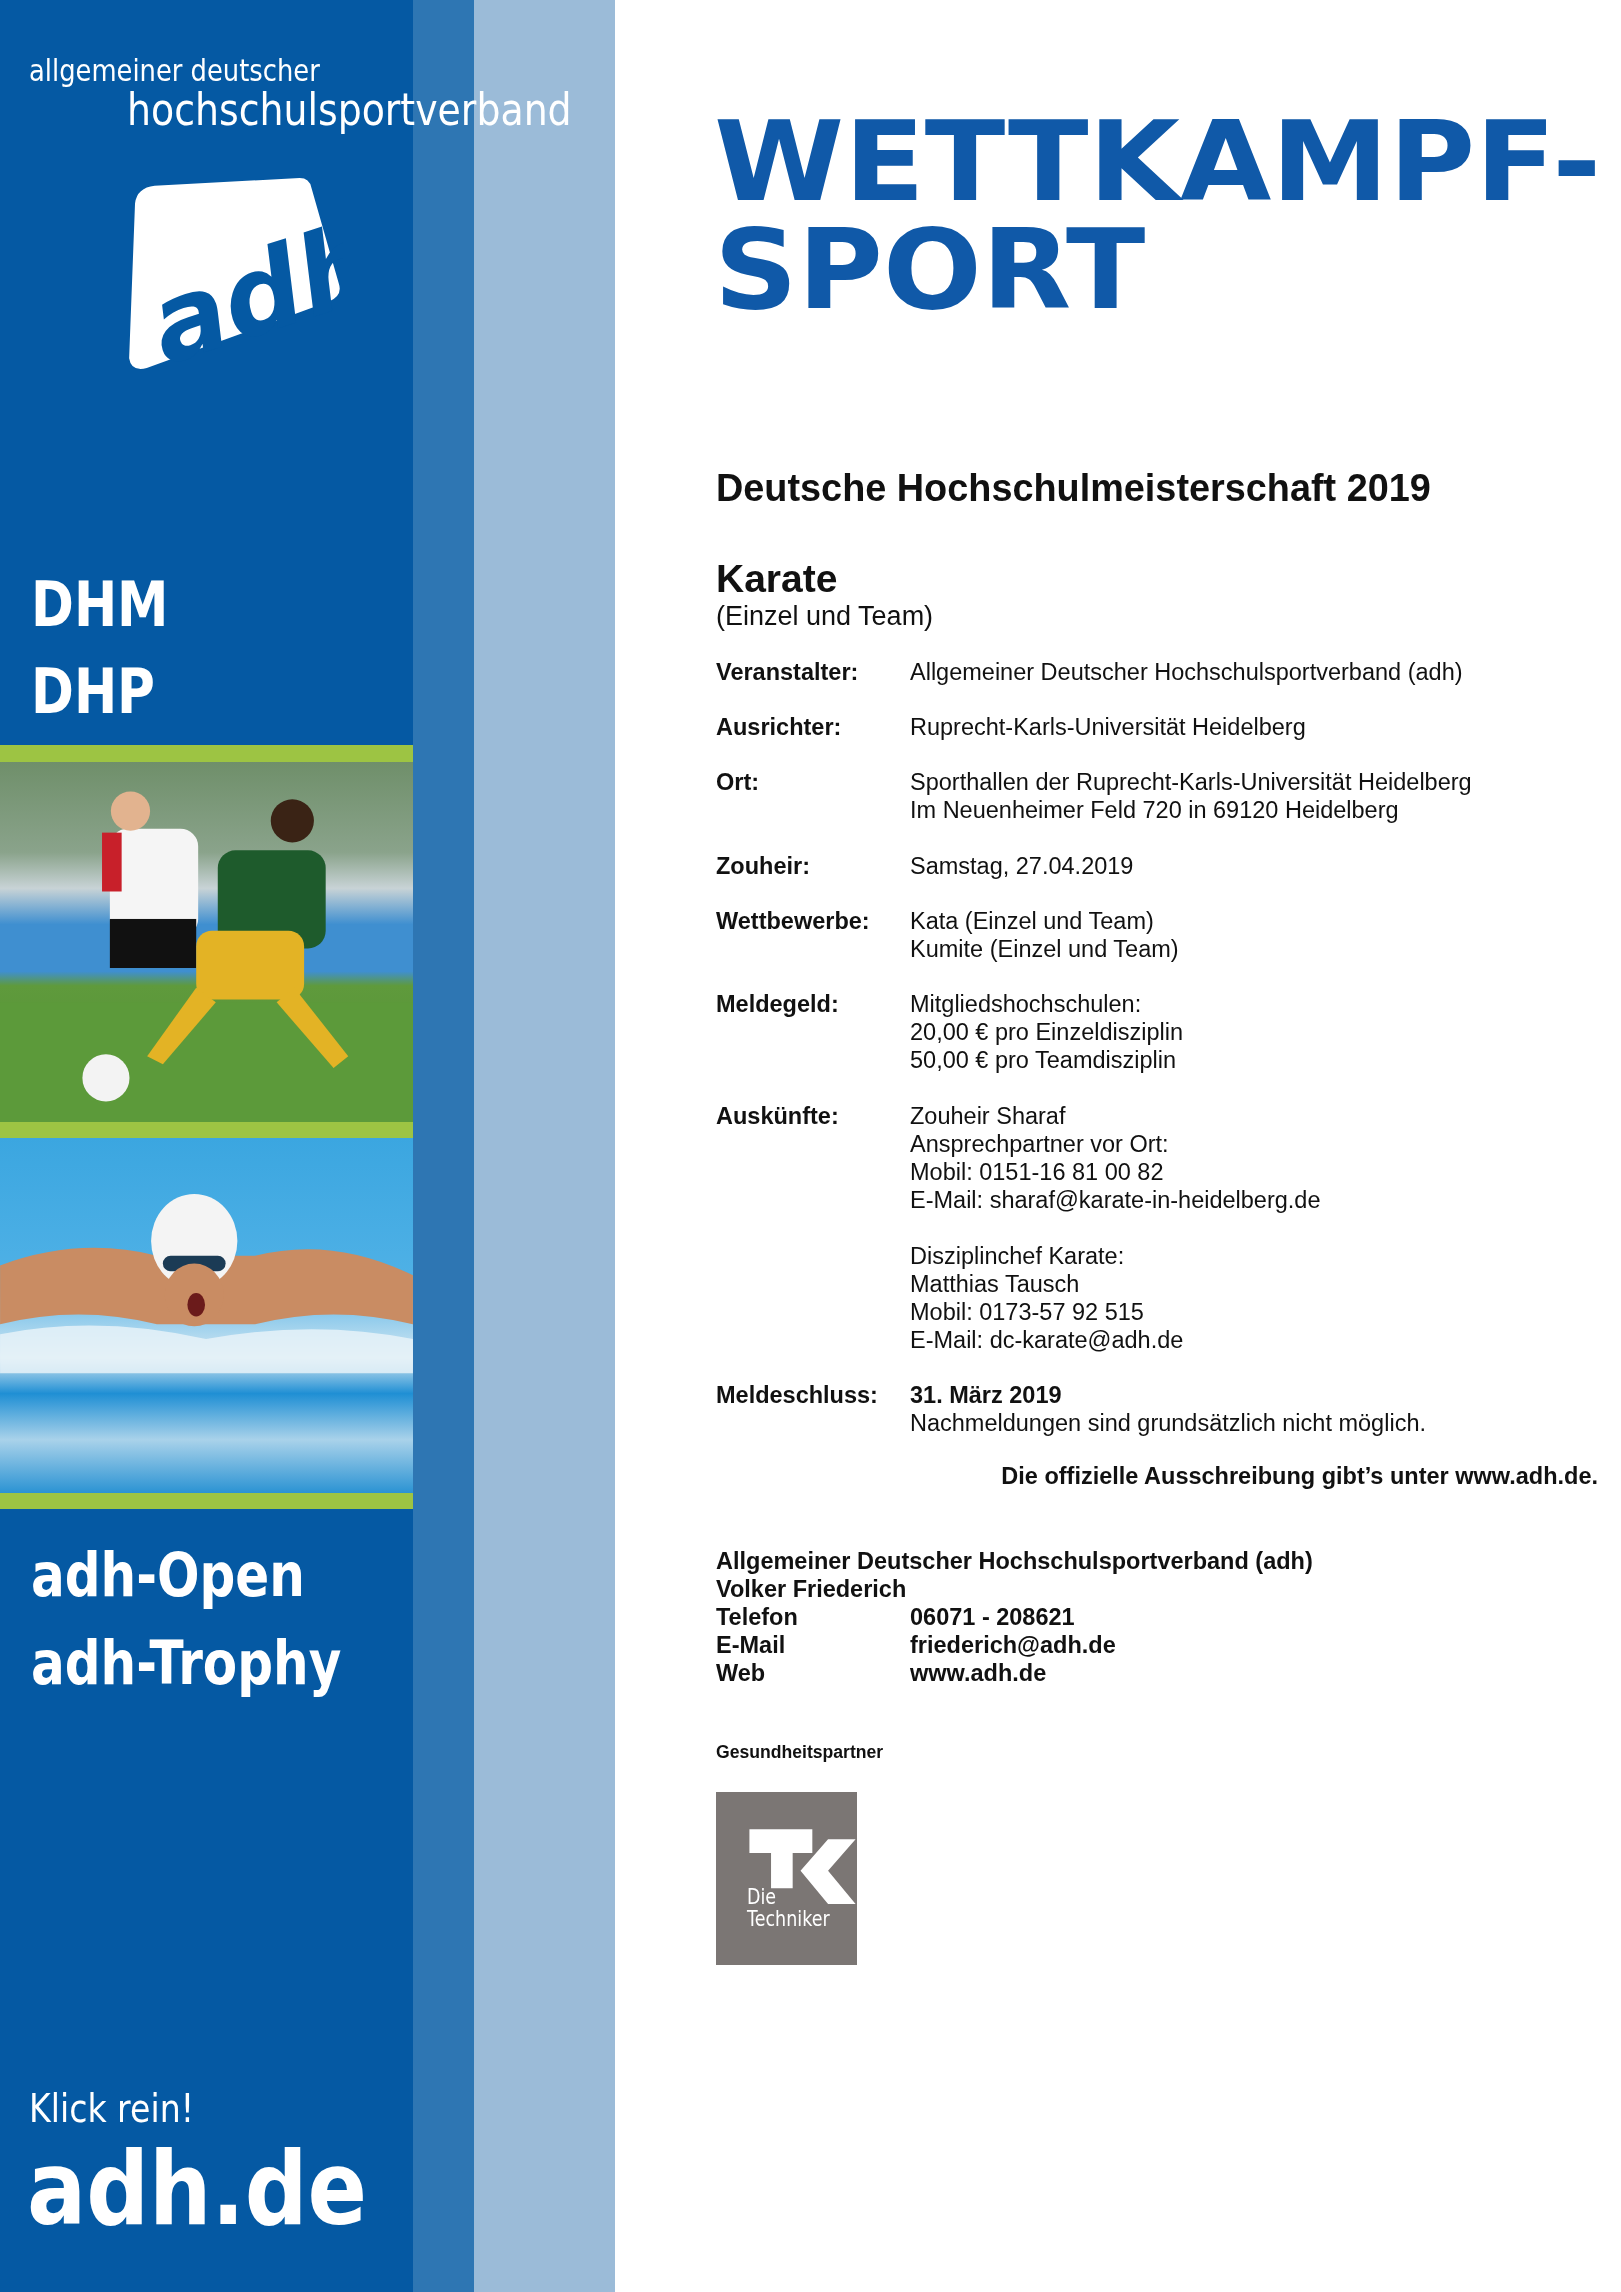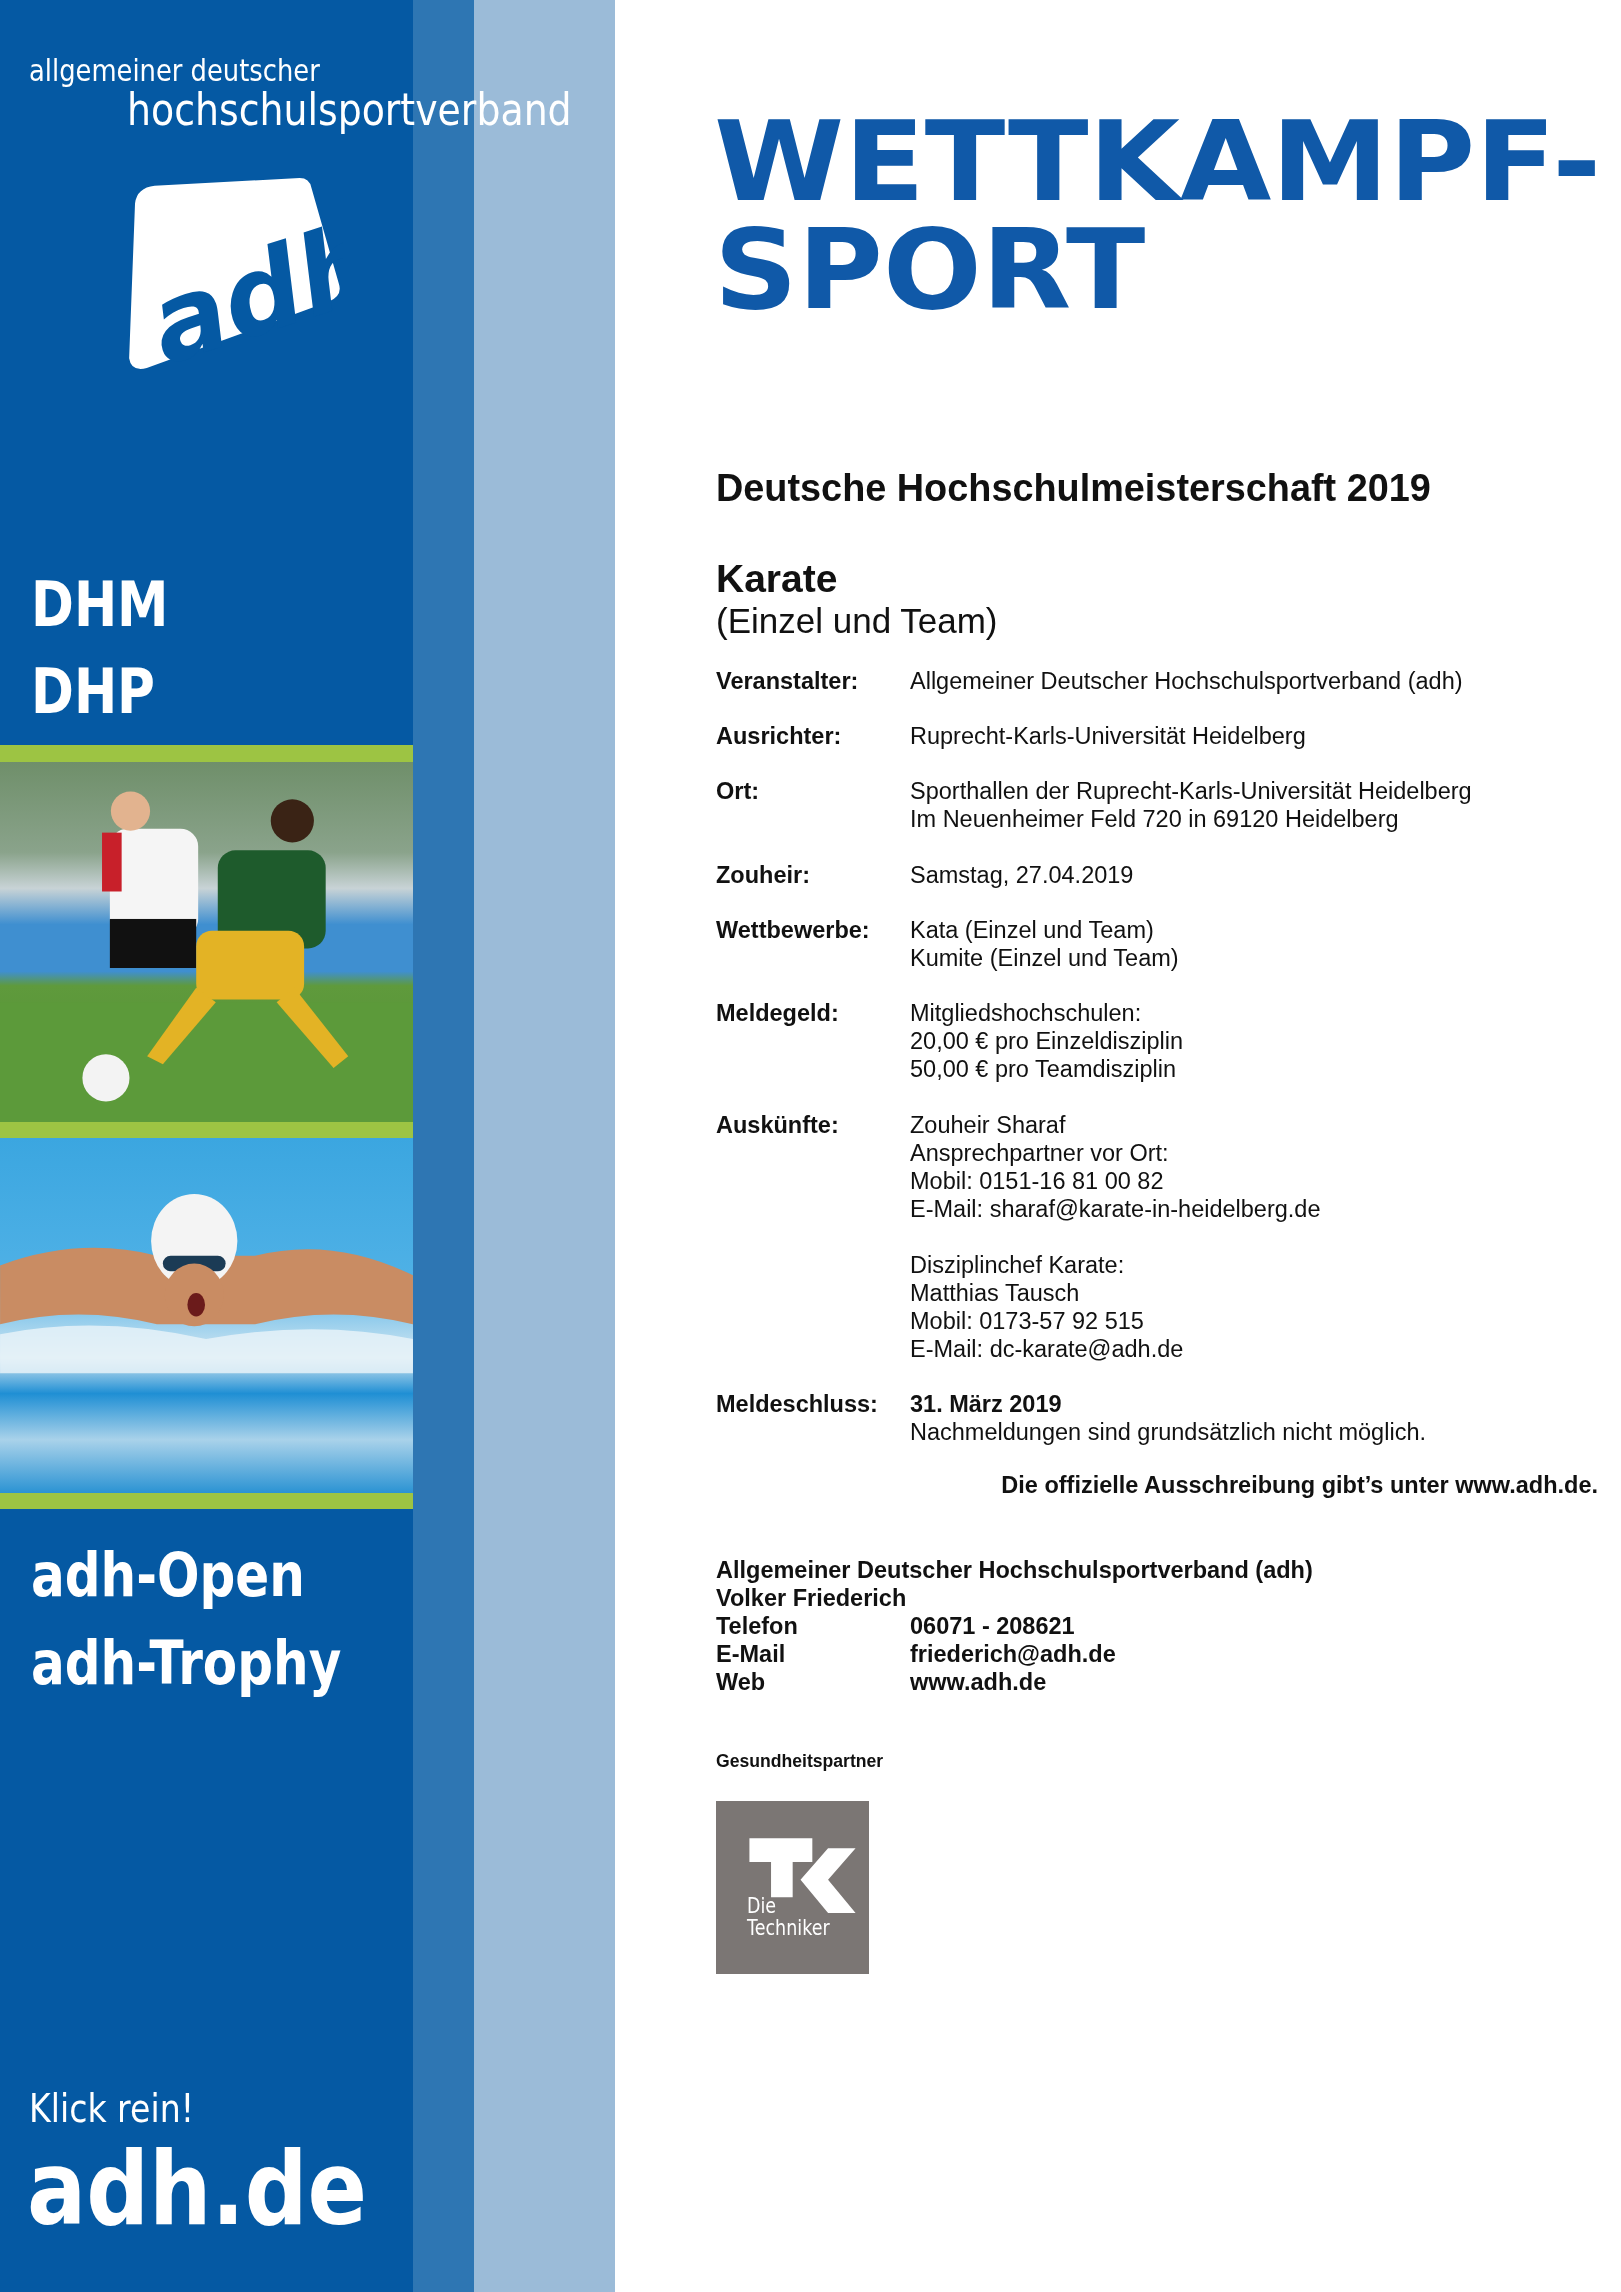--- a/index.html
+++ b/index.html
@@ -19,34 +19,34 @@
   .photo-swim { top:1138px; height:355px; background:linear-gradient(180deg,#3ba6e0 0%,#4fb1e6 40%,#d6e8f2 62%,#1f8fd4 72%,#a9d2ea 85%,#2b93d3 100%); }
   .open { left:31px; top:1539px; font-size:61px; font-weight:bold; transform:scaleX(0.82); transform-origin:left; }
   .trophy { left:31px; top:1627px; font-size:61px; font-weight:bold; transform:scaleX(0.82); transform-origin:left; }
   .klick { left:29px; top:2086px; font-size:39px; transform:scaleX(0.85); transform-origin:left; }
   .adhde { left:27.4px; top:2129px; font-size:102px; font-weight:bold; transform:scaleX(0.86); transform-origin:left; }
 
   .headline { position:absolute; left:714px; top:110px; width:902px; height:216px; }
   .main { position:absolute; left:716px; top:466px; width:882px; color:#111; }
   .title { font-size:39px; font-weight:bold; transform:scaleX(0.97); transform-origin:left; white-space:nowrap; }
   .sport { margin-top:47px; font-size:39px; font-weight:bold; }
-  .sub { font-size:35px; margin-top:0px; }
+  .sub { font-size:27px; margin-top:0px; }
   .rows { margin-top:25.5px; font-size:23.5px; line-height:28px; }
   .row { display:flex; margin-bottom:27.4px;justify-content:center; }
   .row .lbl { width:194px; font-weight:bold; flex:none; }
   .row .val { flex:1; }
   .row .val div { white-space:nowrap; }
   .gap { height:28px; }
   .bold { font-weight:bold; }
   .notice { font-size:23.5px; font-weight:bold; margin-top:-2px;text-align:right; }
   .contact { margin-top:57px; font-size:23.5px; line-height:28px; font-weight:bold; }
   .crow { display:flex; }
   .crow .lbl { width:194px; }
   .partner-label { margin-top:55px; font-size:17.6px; font-weight:bold; }
-  .tk { margin-top:29px; width:153px; height:173px; background:#7b7674; position:relative; }
+  .tk { margin-top:29px; width:141px; height:173px; background:#7b7674; position:relative; }
   .tk .die { position:absolute; left:31px; top:94px; color:#fff; font-family:"DejaVu Sans", sans-serif; font-size:20.6px; line-height:22.5px; transform:scaleX(0.85); transform-origin:left; }
 </style>
 </head>
 <body>
 
 <div class="col-dark"></div>
 <div class="col-mid"></div>
 <div class="col-light"></div>
 
 <div class="side-text org1">allgemeiner deutscher</div>

